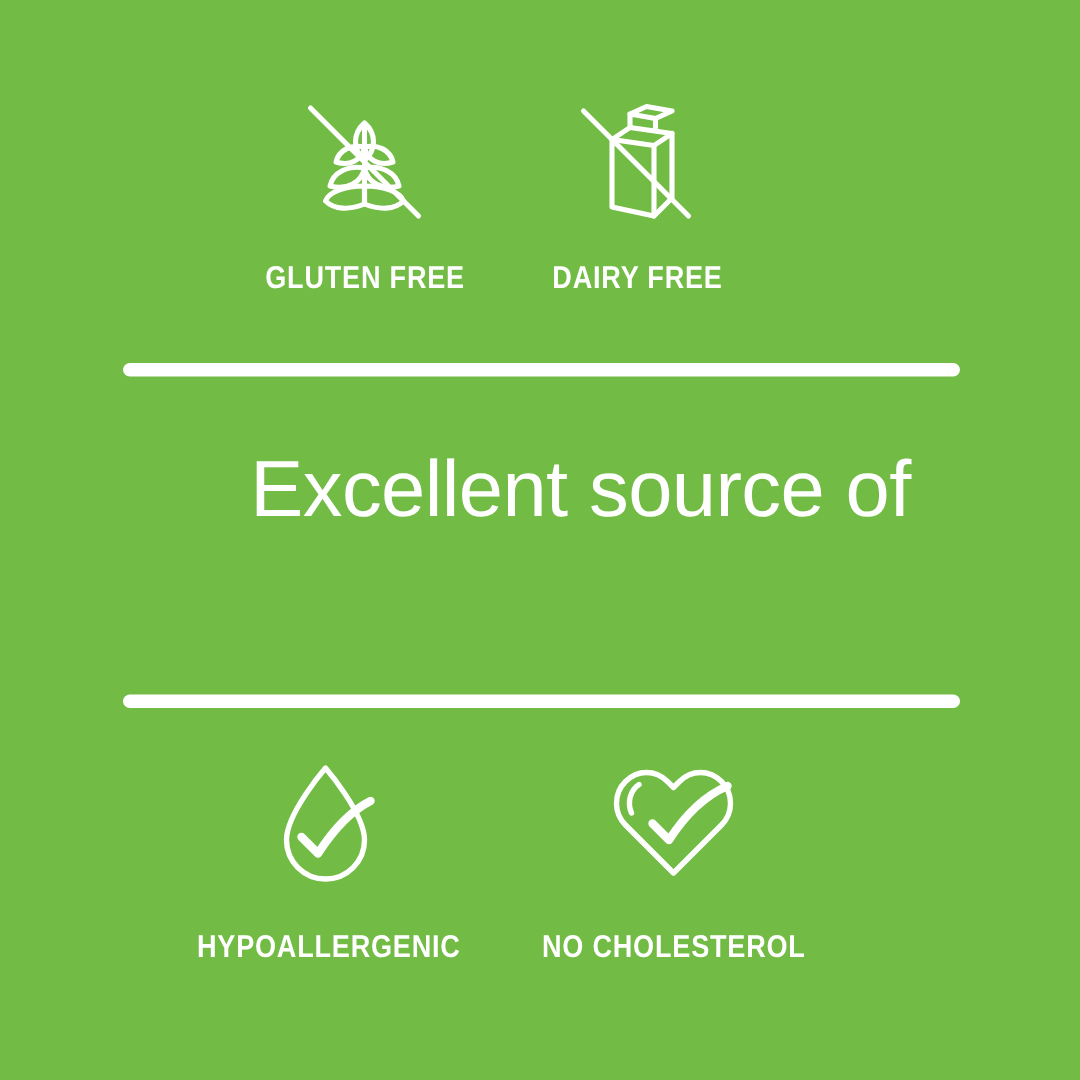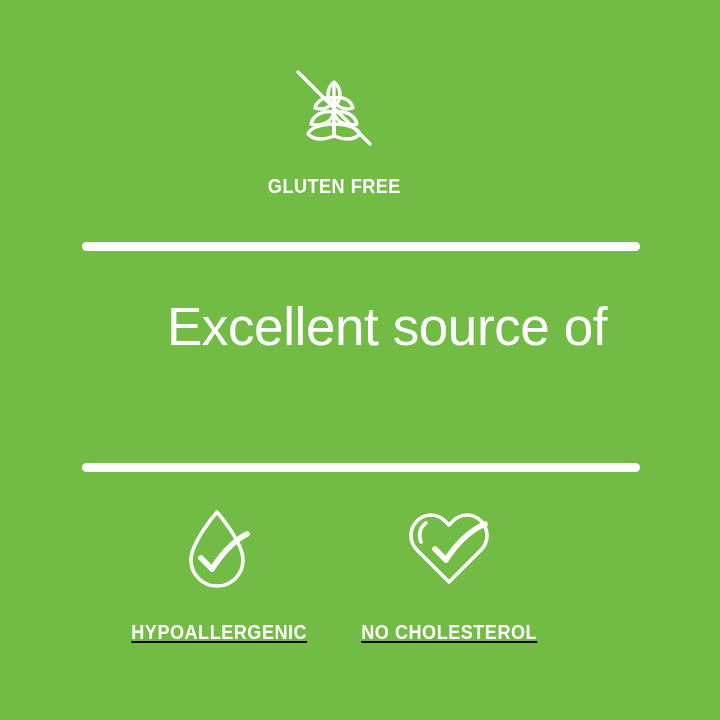--- a/index.html
+++ b/index.html
@@ -44,21 +44,20 @@
     display: flex;
     flex-direction: column;
     align-items: center;
     box-sizing: border-box;
   }
   .badge-row.top .badge {
     width: 182px;
   }
   .badge-row.bottom .badge {
     width: 230px;
-    text-decoration: underline;
   }
 
   .badge-icon {
     display: block;
     line-height: 0;
   }
   .badge-row.top .badge-icon {
     height: 92px;
   }
   .badge-row.bottom .badge-icon {
@@ -142,20 +141,36 @@
           <path d="M46 50 C 35 48 25 53 23 62 C 34 65 44 60 46 50 Z"></path>
           <path d="M46 50 C 57 48 67 53 69 62 C 58 65 48 60 46 50 Z"></path>
 
           <path d="M46 62 C 33 62 22 66 20 72 C 26 78 36 78 46 74 Z"></path>
           <path d="M46 62 C 59 62 70 66 72 72 C 66 78 56 78 46 74 Z"></path>
         </svg>
       </span>
       <span class="badge-label">GLUTEN FREE</span>
     </div>
 
+    <div class="badge">
+      <span class="badge-icon">
+        <svg width="92" height="92" viewBox="0 0 92 92" fill="none" stroke="#ffffff" stroke-width="3.4" stroke-linecap="round" stroke-linejoin="round">
+
+          <line x1="10" y1="12" x2="80" y2="82"></line>
+
+          <path d="M29 31 L29 76 L57 82 L57 35 Z"></path>
+          <path d="M57 35 L69 27 L69 70 L57 82"></path>
+
+          <path d="M29 31 L41 23 L69 27"></path>
+          <path d="M41 23 L41 14 L58 17 L58 25"></path>
+          <path d="M41 14 L52 9 L69 12 L58 17"></path>
+        </svg>
+      </span>
+      <span class="badge-label">DAIRY FREE</span>
+    </div>
 
 
   </div>
 
   <div class="divider upper"></div>
 
   <div class="headline">
     <span class="headline-line">Excellent source of</span>
   </div>
 

